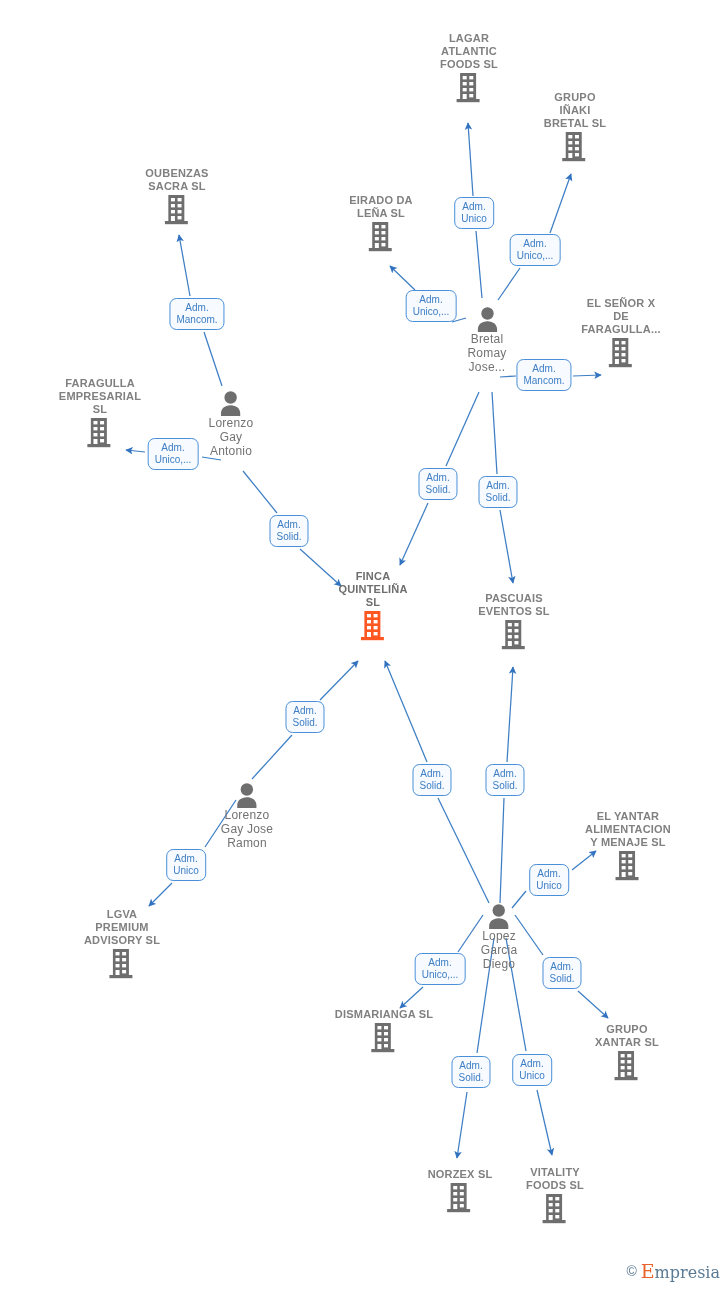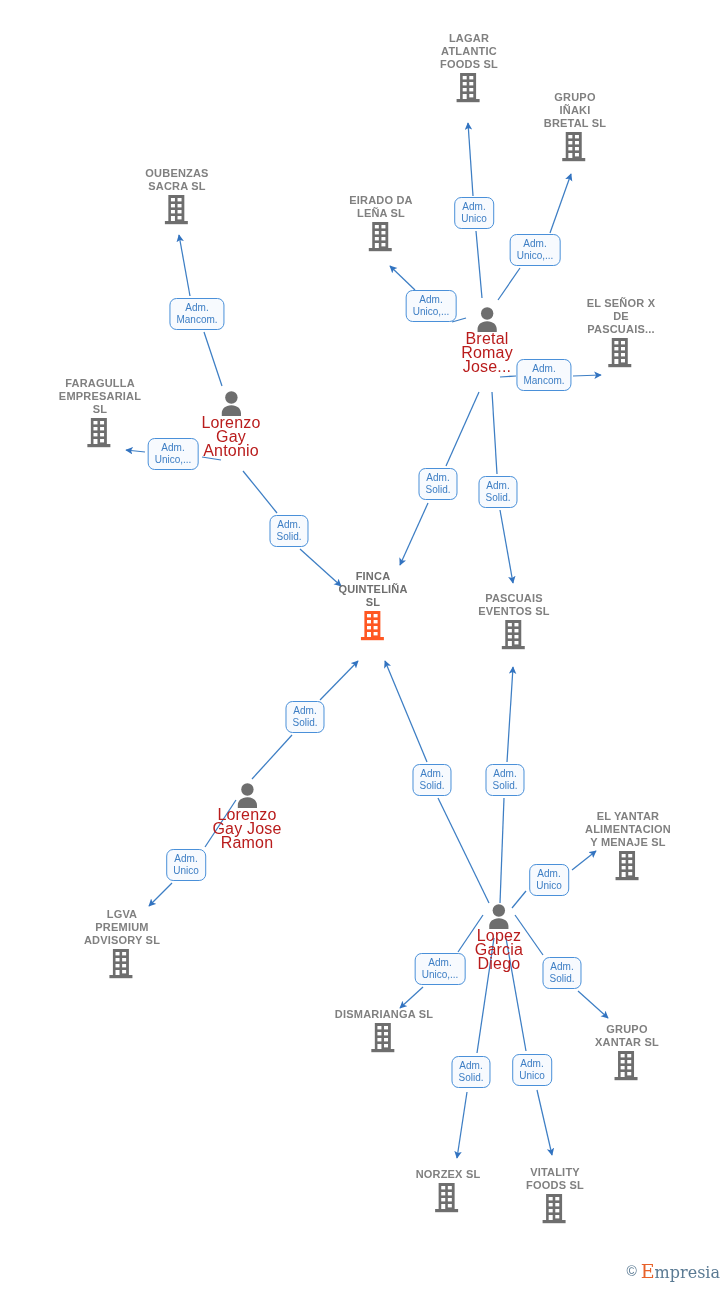--- a/index.html
+++ b/index.html
@@ -11,21 +11,21 @@
   #canvas{position:absolute;left:0;top:0;width:728px;height:1290px;}
   svg#wires{position:absolute;left:0;top:0;width:728px;height:1290px;pointer-events:none;}
 
   
   .node{position:absolute;transform:translate(-50%,0);text-align:center;}
   .node .label{
     color:#808080;font-size:11px;line-height:13px;letter-spacing:.2px;
     white-space:pre-line;
   }
   .node.company .label{font-weight:bold;}
-  .node.person .label{font-weight:normal;font-size:16px;line-height:14px;color:#b91c1c;}
+  .node.person .label{font-weight:normal;font-size:12px;line-height:14px;color:#737373;}
   .node .glyph{display:block;margin:0 auto;}
   .node.root .label{color:#6e6e6e;}
 
   
   .bld{width:26px;height:30px;display:block;margin:2px auto 0;}
   .prs{width:30px;height:26px;display:block;margin:0 auto;}
 
   
   .chip{
     position:absolute;transform:translate(-50%,-50%);
@@ -184,21 +184,21 @@
             <rect x="6.6" y="15" width="4" height="3.4" fill="#fff"></rect>
             <rect x="13.2" y="15" width="4" height="3.4" fill="#fff"></rect>
             <rect x="6.6" y="21" width="4" height="5" fill="#fff"></rect>
             <rect x="13.2" y="21" width="4" height="3.4" fill="#fff"></rect>
           </svg>
         </span>
       </div>
       <div class="node company" style="left: 621px; top: 297px;">
         <div class="label">EL SEÑOR X
 DE
-PASCUAIS...</div>
+FARAGULLA...</div>
         <span class="glyph">
           <svg class="bld" viewBox="0 0 26 30" xmlns="http://www.w3.org/2000/svg" aria-hidden="true">
             <rect x="4" y="0" width="16" height="27" fill="#6e6e6e"></rect>
             <rect x="0.5" y="26" width="23" height="3.2" fill="#6e6e6e"></rect>
             <rect x="6.6" y="3" width="4" height="3.4" fill="#fff"></rect>
             <rect x="13.2" y="3" width="4" height="3.4" fill="#fff"></rect>
             <rect x="6.6" y="9" width="4" height="3.4" fill="#fff"></rect>
             <rect x="13.2" y="9" width="4" height="3.4" fill="#fff"></rect>
             <rect x="6.6" y="15" width="4" height="3.4" fill="#fff"></rect>
             <rect x="13.2" y="15" width="4" height="3.4" fill="#fff"></rect>
@@ -373,21 +373,21 @@
             <rect x="13.2" y="3" width="4" height="3.4" fill="#fff"></rect>
             <rect x="6.6" y="9" width="4" height="3.4" fill="#fff"></rect>
             <rect x="13.2" y="9" width="4" height="3.4" fill="#fff"></rect>
             <rect x="6.6" y="15" width="4" height="3.4" fill="#fff"></rect>
             <rect x="13.2" y="15" width="4" height="3.4" fill="#fff"></rect>
             <rect x="6.6" y="21" width="4" height="5" fill="#fff"></rect>
             <rect x="13.2" y="21" width="4" height="3.4" fill="#fff"></rect>
           </svg>
         </span>
       </div>
-      <div class="node company" style="left: 448px; top: 1168px;">
+      <div class="node company" style="left: 460px; top: 1168px;">
         <div class="label">NORZEX SL</div>
         <span class="glyph">
           <svg class="bld" viewBox="0 0 26 30" xmlns="http://www.w3.org/2000/svg" aria-hidden="true">
             <rect x="4" y="0" width="16" height="27" fill="#6e6e6e"></rect>
             <rect x="0.5" y="26" width="23" height="3.2" fill="#6e6e6e"></rect>
             <rect x="6.6" y="3" width="4" height="3.4" fill="#fff"></rect>
             <rect x="13.2" y="3" width="4" height="3.4" fill="#fff"></rect>
             <rect x="6.6" y="9" width="4" height="3.4" fill="#fff"></rect>
             <rect x="13.2" y="9" width="4" height="3.4" fill="#fff"></rect>
             <rect x="6.6" y="15" width="4" height="3.4" fill="#fff"></rect>

